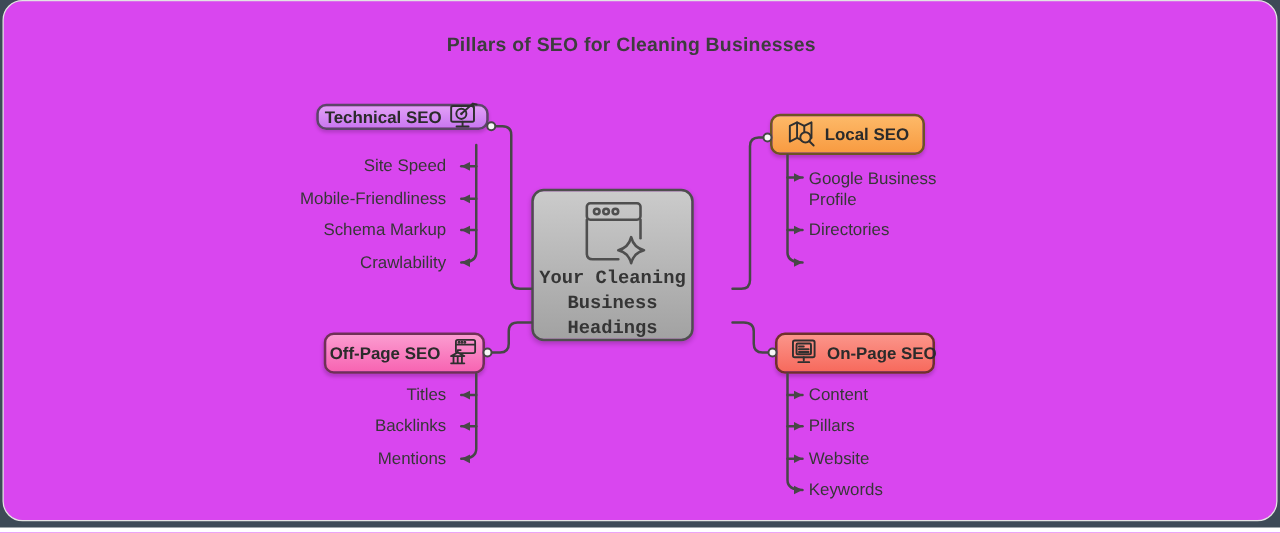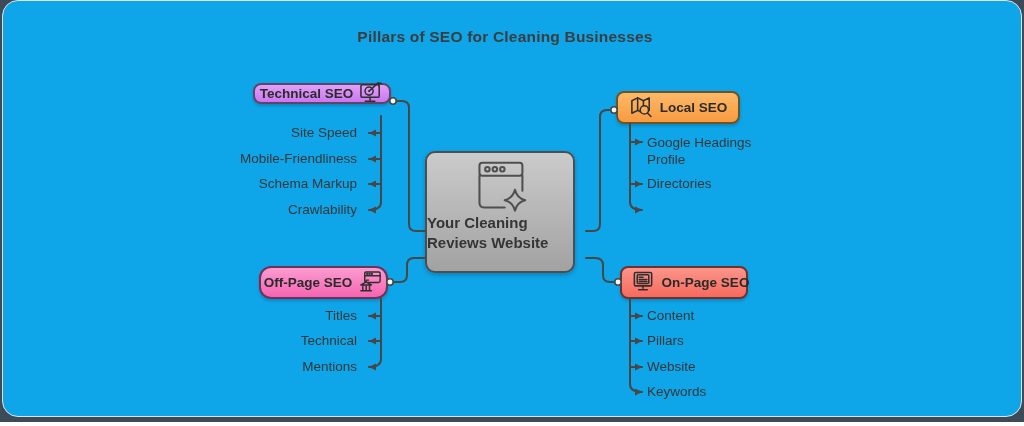--- a/index.html
+++ b/index.html
@@ -3,42 +3,42 @@
 <meta charset="utf-8">
 <style>
   html,body{margin:0;padding:0;}
   body{
     width:1024px;height:426px;position:relative;overflow:hidden;
     background:#ffffff;font-family:"Liberation Sans",sans-serif;
   }
   .bg{position:absolute;left:0;top:0;width:1024px;height:422px;background:#3d4a57;}
   .card{
     position:absolute;left:2px;top:0;width:1020px;height:417px;
-    background:#0ea5e9;border-radius:16px;border:1px solid #e3e3e3;box-sizing:border-box;
+    background:#d946ef;border-radius:16px;border:1px solid #e3e3e3;box-sizing:border-box;
   }
   .title{
     position:absolute;top:27px;left:0;width:1004px;text-align:center;
     font-size:15.5px;font-weight:bold;color:#3d3d3d;letter-spacing:.2px;
   }
   
   .badge{
     position:absolute;display:flex;align-items:center;justify-content:center;gap:6px;
     border-radius:8px;border:2px solid;font-weight:bold;font-size:13.5px;color:#2b2b2b;
     box-sizing:border-box;box-shadow:0 2px 3px rgba(0,0,0,.18);white-space:nowrap;
   }
   #b-technical{left:250px;top:82px;width:138px;height:21px;background:linear-gradient(#e2a0f7,#c977f0);border-color:#5c4568;}
   #b-local{left:613px;top:90px;width:124px;height:33px;background:linear-gradient(#fdb968,#f89b41);border-color:#6d5424;}
-  #b-offpage{left:256px;top:265px;width:129px;height:33px;background:linear-gradient(#fb9cd0,#f764b2);border-color:#6f3156;border-radius:12px;}
+  #b-offpage{left:256px;top:265px;width:129px;height:33px;background:linear-gradient(#fb9cd0,#f764b2);border-color:#6f3156;}
   #b-onpage{left:617px;top:265px;width:128px;height:33px;background:linear-gradient(#fb958a,#f76a5d);border-color:#6f312b;padding-left:12px;}
   .badge svg{flex:0 0 auto;display:block;}
   
   .node{
-    position:absolute;left:422px;top:150px;width:150px;height:122px;border-radius:10px;
+    position:absolute;left:422px;top:150px;width:130px;height:122px;border-radius:10px;
     background:linear-gradient(#cbcbcb,#a2a2a2);border:2px solid #4e4e4e;box-sizing:border-box;
-    text-align:left;box-shadow:0 2px 4px rgba(0,0,0,.22);
+    text-align:center;box-shadow:0 2px 4px rgba(0,0,0,.22);font-family:Liberation Mono, monospace;
   }
   .node-icon{margin:7px auto 0;display:block;}
   .node-text{font-size:15px;font-weight:bold;color:#353535;line-height:20px;margin-top:1px;}
   
   .item{position:absolute;font-size:13.5px;color:#373737;height:18px;line-height:18px;white-space:nowrap;}
   .item.r{right:664px;text-align:right;}
   .item.l{left:644px;}
   .item.wrap{white-space:normal;width:120px;line-height:17px;height:auto;}
   #t0{top:123px}#t1{top:149px}#t2{top:174px}#t3{top:200px}
   #l0{top:133px}#l1{top:174px}#l2{top:200px}
@@ -115,34 +115,34 @@
       <rect x="8" y="2" width="46" height="14" rx="3"></rect>
       <circle cx="16.5" cy="9" r="2.4"></circle>
         <circle cx="24.5" cy="9" r="2.4"></circle>
         <circle cx="32.5" cy="9" r="2.4"></circle>
       <path d="M8,16 V45 Q8,50 13,50 H35"></path>
       <path d="M54,16 V32"></path>
       <path d="M46,31 Q48.2,40 57,42.2 Q48.2,44.4 46,53.4 Q43.8,44.4 35,42.2 Q43.8,40 46,31 Z"></path>
     </svg>
     <div class="node-text">
       <div>Your Cleaning</div>
-      <div>Reviews Website</div>
+      <div>Business Headings</div>
     </div>
   </div>
 
   <div class="item r" id="t0">Site Speed</div>
   <div class="item r" id="t1">Mobile-Friendliness</div>
   <div class="item r" id="t2">Schema Markup</div>
   <div class="item r" id="t3">Crawlability</div>
 
-  <div class="item l wrap" id="l0">Google Headings Profile</div>
+  <div class="item l wrap" id="l0">Google Business Profile</div>
   <div class="item l" id="l1">Directories</div>
 
   <div class="item r" id="o0">Titles</div>
-  <div class="item r" id="o1">Technical</div>
+  <div class="item r" id="o1">Backlinks</div>
   <div class="item r" id="o2">Mentions</div>
 
   <div class="item l" id="p0">Content</div>
   <div class="item l" id="p1">Pillars</div>
   <div class="item l" id="p2">Website</div>
   <div class="item l" id="p3">Keywords</div>
 
   <svg class="overlay" width="1024" height="426" viewBox="0 0 1024 426" fill="none">
     <defs>
       <marker id="ah" markerUnits="userSpaceOnUse" markerWidth="9" markerHeight="9" refX="7" refY="4.5" orient="auto">

